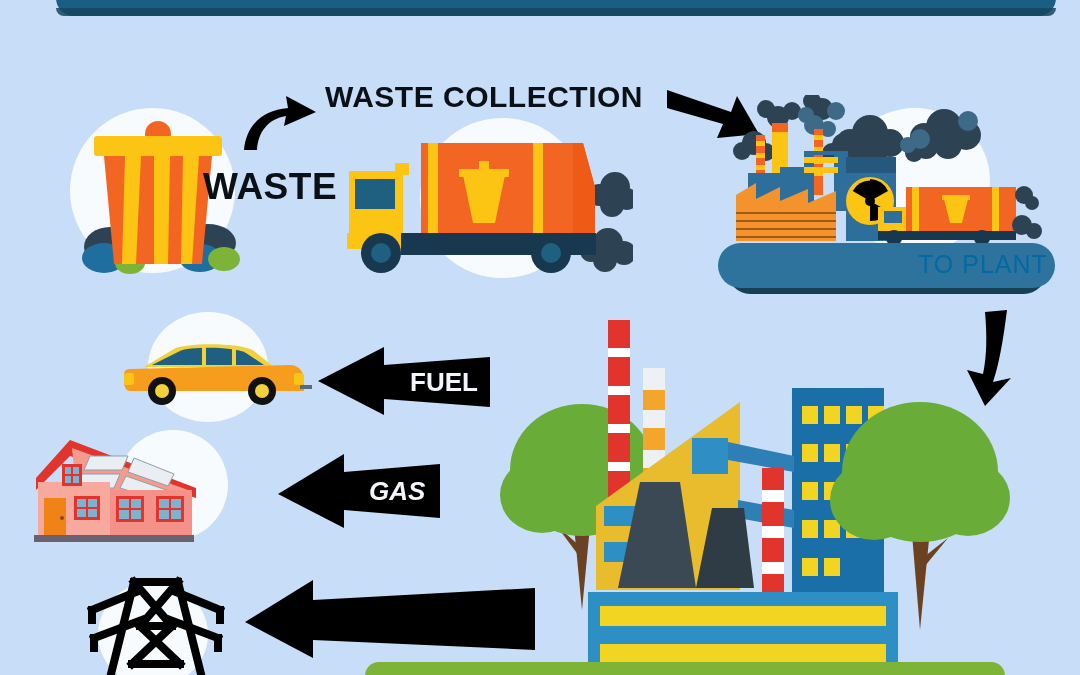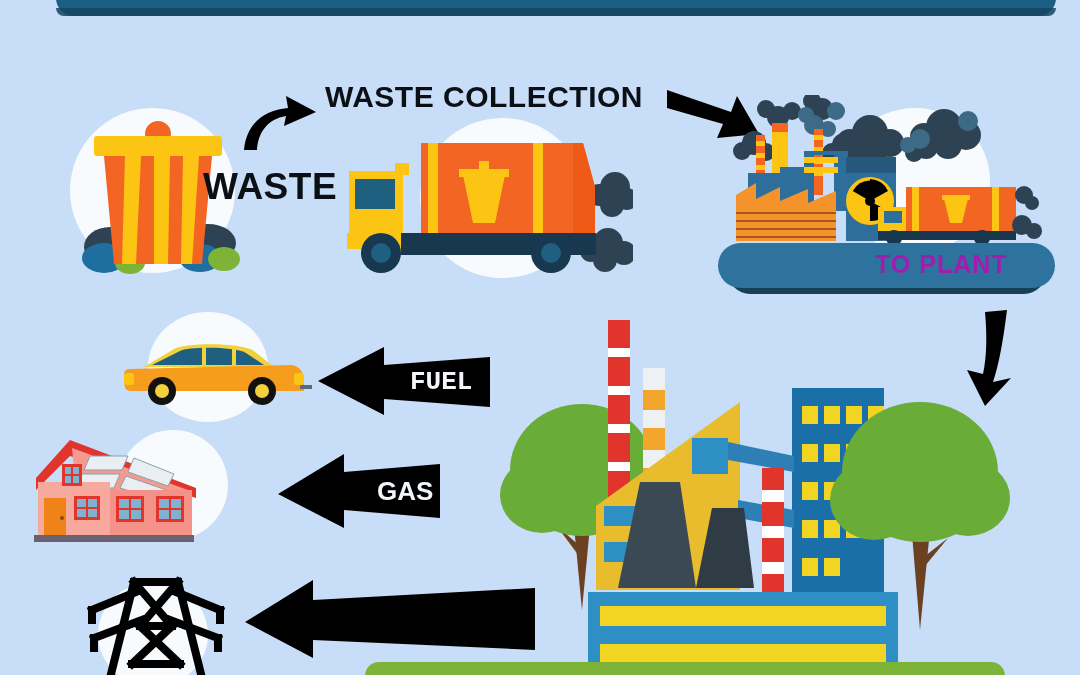--- a/index.html
+++ b/index.html
@@ -41,22 +41,22 @@
   
   #to-plant-pill{
     left:718px;top:243px;width:337px;height:45px;
     background:#2e739d;border-radius:24px;
   }
   #to-plant-shadow{
     left:728px;top:270px;width:318px;height:24px;
     background:#173f56;border-radius:0 0 22px 22px;
   }
   #to-plant-text{
-    left:875px;top:252px;font-size:25px;font-weight:bold;
-    color:#a21caf;letter-spacing:1px;white-space:nowrap;line-height:1;
+    left:918px;top:252px;font-size:25px;font-weight:normal;
+    color:#0369a1;letter-spacing:1px;white-space:nowrap;line-height:1;
   }
 
   
   #bottom-green-bar{
     left:365px;top:662px;width:640px;height:40px;
     background:#7db437;border-radius:14px;
   }
 
   svg{display:block;}
   .nosel{user-select:none;}
@@ -351,21 +351,21 @@
       <circle cx="140" cy="54" r="14" fill="#111"></circle>
         <circle cx="140" cy="54" r="7" fill="#f2d13c"></circle>
     </svg>
   </div>
 
   <div class="abs" style="left:318px;top:345px;">
     <svg width="172" height="70" viewBox="0 0 172 70">
       <path d="M0,36 L66,2 L66,20 L172,12 L172,62 L66,54 L66,70 Z" fill="#000"></path>
     </svg>
   </div>
-  <div class="abs arrow-label nosel" style="left:410px;top:369px;font-size:26px;font-family:Liberation Mono, monospace;">FUEL</div>
+  <div class="abs arrow-label nosel" style="left:410px;top:369px;font-size:26px;">FUEL</div>
 
   <div class="abs blob" style="left:118px;top:430px;width:110px;height:110px;"></div>
 
   <div class="abs" style="left:24px;top:432px;">
     <svg width="200" height="115" viewBox="0 0 200 115">
 
       <path d="M46,8 L172,56 L172,66 L46,24 Z" fill="#e0342c"></path>
       <path d="M46,8 L12,46 L12,58 L46,24 Z" fill="#e0342c"></path>
       <path d="M48,16 L164,58 L52,58 Z" fill="#f59a8e"></path>
 
@@ -406,21 +406,21 @@
 
       <rect x="10" y="103" width="160" height="7" fill="#6a6070"></rect>
     </svg>
   </div>
 
   <div class="abs" style="left:278px;top:450px;">
     <svg width="162" height="80" viewBox="0 0 162 80">
       <path d="M0,44 L66,4 L66,22 L162,14 L162,68 L66,60 L66,78 Z" fill="#000"></path>
     </svg>
   </div>
-  <div class="abs arrow-label nosel" style="left:377px;top:478px;font-size:26px;">GAS</div>
+  <div class="abs arrow-label nosel" style="left:369px;top:478px;font-size:26px;font-style:italic;">GAS</div>
 
   <div class="abs blob" style="left:98px;top:582px;width:110px;height:105px;"></div>
 
   <div class="abs" style="left:76px;top:568px;">
     <svg width="160" height="110" viewBox="0 0 160 110">
       <g stroke="#000" stroke-width="8" fill="none" stroke-linecap="square">
 
         <line x1="58" y1="14" x2="34" y2="110"></line>
         <line x1="102" y1="14" x2="126" y2="110"></line>
 

